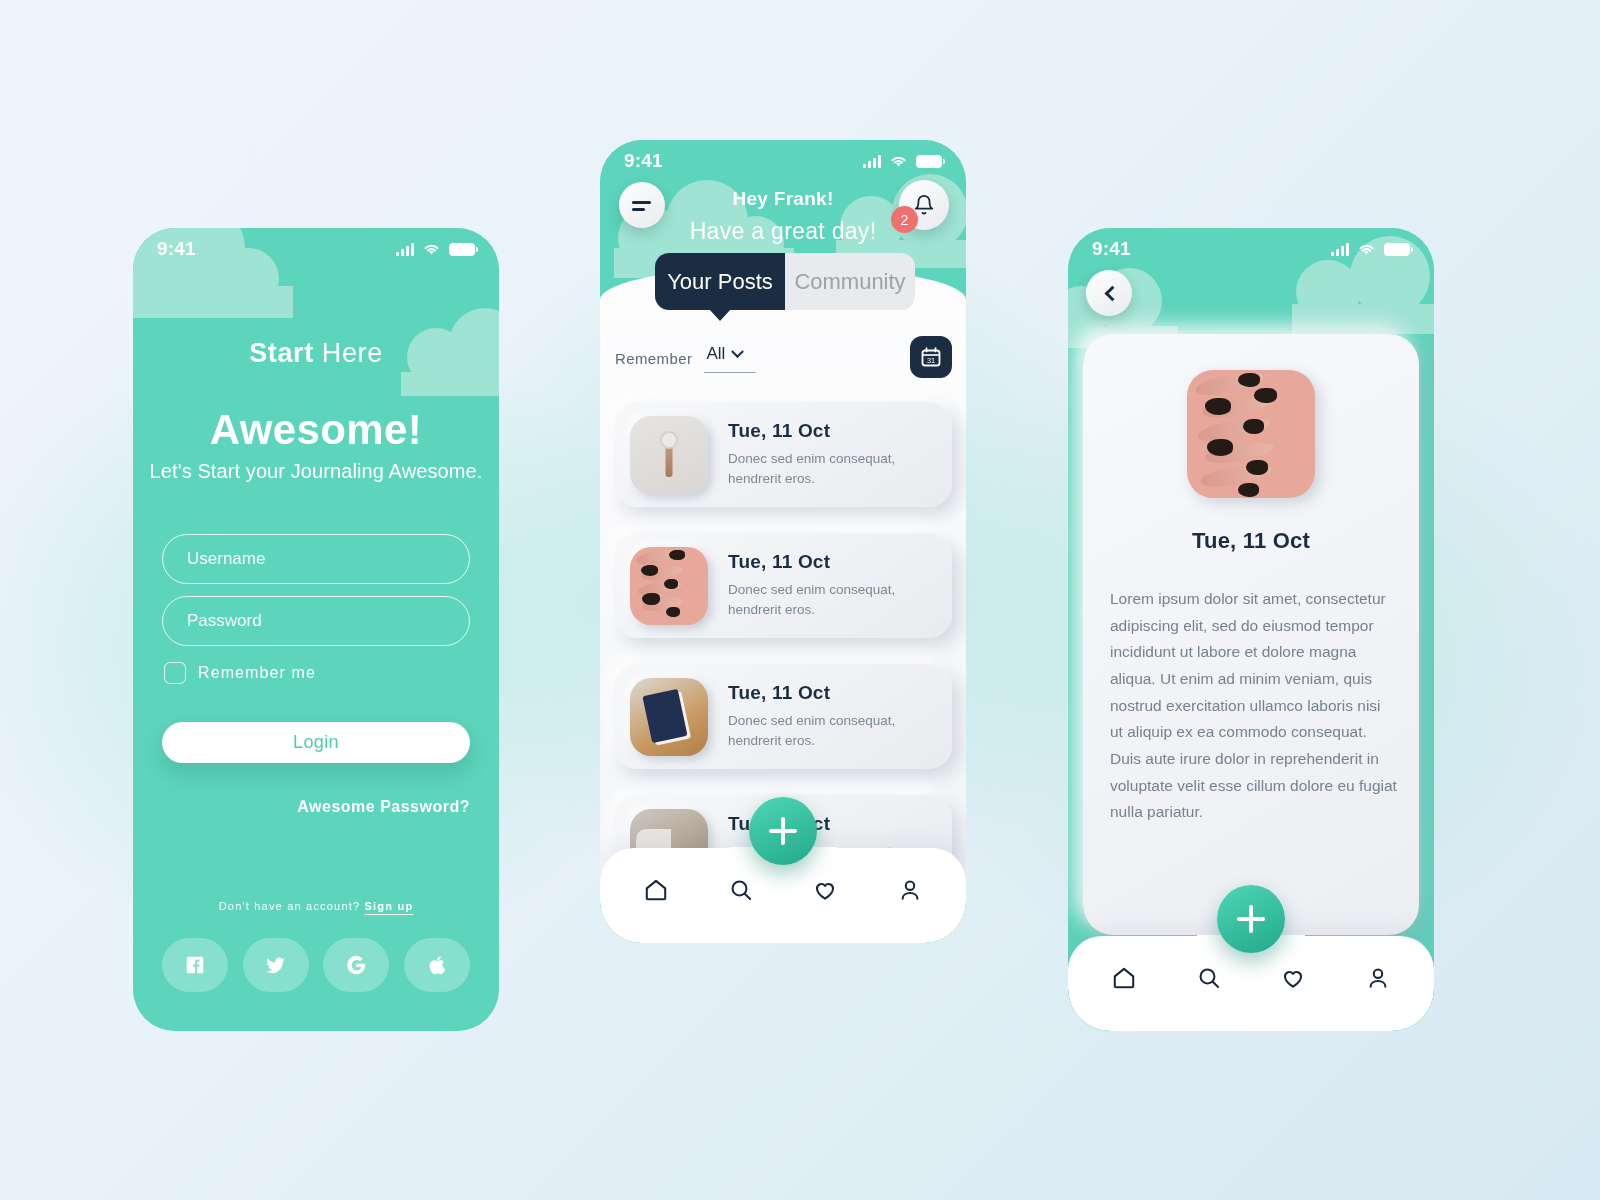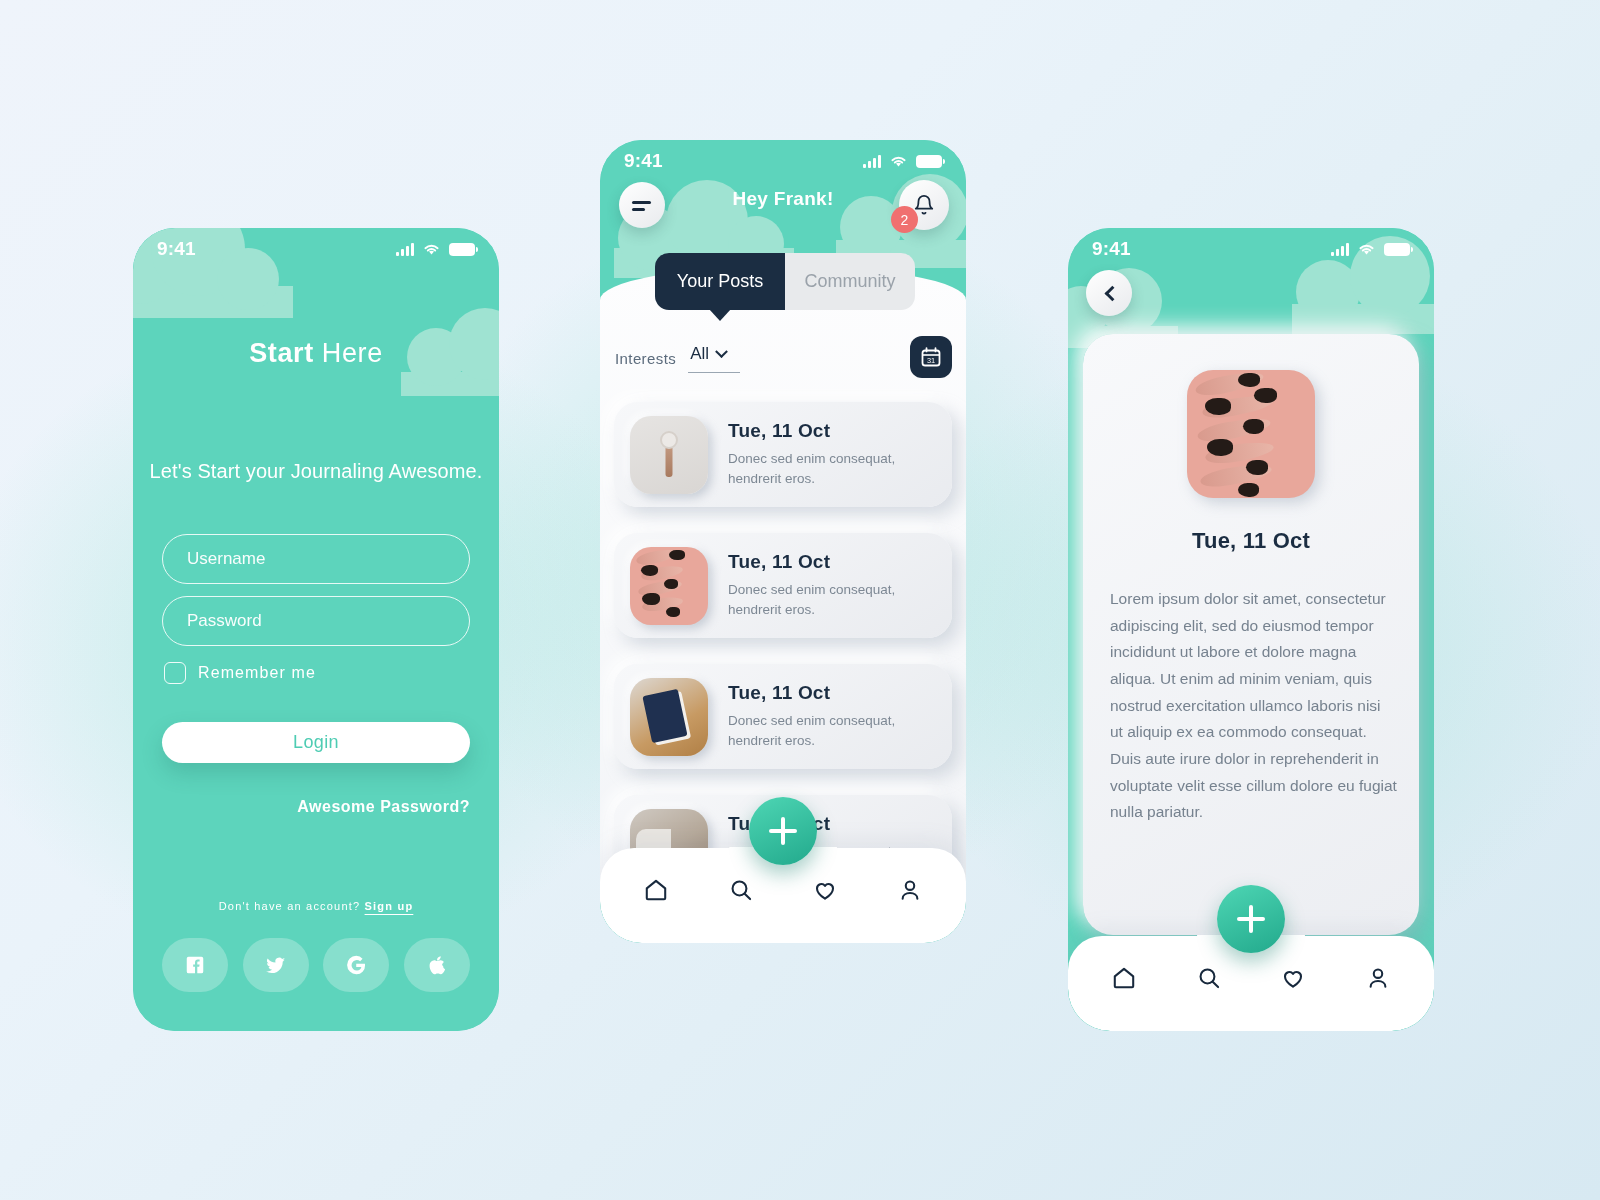--- a/index.html
+++ b/index.html
@@ -145,21 +145,21 @@
     display: flex; align-items: center; justify-content: center;
     font-size: 14px; font-weight: 500; z-index: 30;
   }
 
   .tabs {
     position: absolute; left: 55px; top: 113px; width: 260px; height: 57px;
     display: flex; z-index: 26;
   }
   .tab {
     flex: 1; display: flex; align-items: center; justify-content: center;
-    font-size: 18px; cursor: pointer;
+    font-size: 22px; cursor: pointer;
   }
   .tab.active {
     background: #1B2D42; color: #fff; font-weight: 500;
     border-radius: 14px 0 0 14px; position: relative;
   }
   .tab.active::after {
     content: ""; position: absolute; left: 50%; transform: translateX(-50%);
     bottom: -11px; border-left: 11px solid transparent;
     border-right: 11px solid transparent; border-top: 12px solid #1B2D42;
   }
@@ -329,20 +329,21 @@
           </svg>
           <div class="batt"></div>
         </div>
       </div>
 
       <div class="p1-title logo-row">
         <span class="b">Start</span>
         <span class="t">Here</span>
       </div>
 
+      <div class="p1-title awesome">Awesome!</div>
       <div class="p1-title tagline">Let's Start your Journaling Awesome.</div>
 
       <input class="field" id="f-user" type="text" placeholder="Username" style="">
       <input class="field" id="f-pass" type="password" placeholder="Password" style="">
 
       <div class="remember">
         <div class="cbox"></div>
         <span>Remember me</span>
       </div>
 
@@ -416,37 +417,38 @@
         </div>
       </div>
 
       <div class="circ-btn" id="menu-btn">
         <div class="bar1"></div>
         <div class="bar2"></div>
       </div>
 
       <div class="greet">
         <div class="l1">Hey Frank!</div>
+        <div class="l2">Have a great day!</div>
       </div>
 
       <div class="circ-btn" id="bell-btn">
         <svg width="22" height="22" viewBox="0 0 24 24" fill="none" stroke="#18293d" stroke-width="1.9" stroke-linecap="round" stroke-linejoin="round">
           <path d="M18 8a6 6 0 1 0-12 0c0 7-3 8-3 8h18s-3-1-3-8"></path>
           <path d="M13.7 20.5a2 2 0 0 1-3.4 0"></path>
         </svg>
         <div class="badge">2</div>
       </div>
 
       <div class="tabs">
         <div class="tab active">Your Posts</div>
         <div class="tab idle">Community</div>
       </div>
 
       <div class="interests">
-        <div class="lab">Interests</div>
+        <div class="lab">Remember</div>
         <div class="val">
           <span>All</span>
           <span class="chev"></span>
         </div>
       </div>
 
       <div class="cal-btn">
         <svg width="24" height="24" viewBox="0 0 24 24">
           <rect x="3.5" y="5.5" width="17" height="15" rx="2.6" fill="none" stroke="#fff" stroke-width="1.8"></rect>
           <path d="M7.5 3.2v3.2M16.5 3.2v3.2" stroke="#fff" stroke-width="1.8" stroke-linecap="round"></path>

